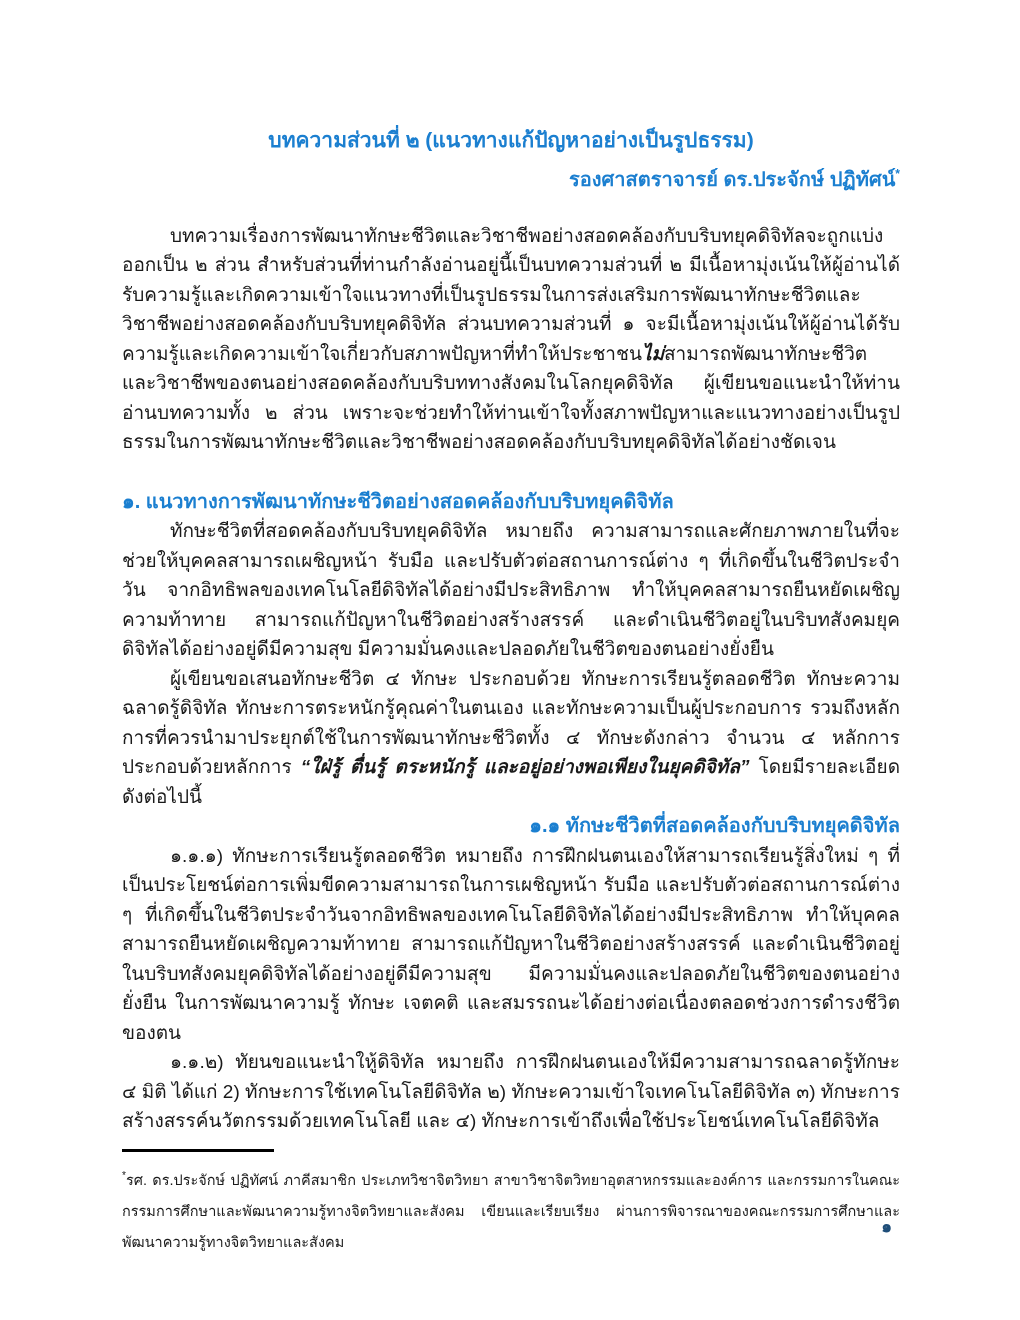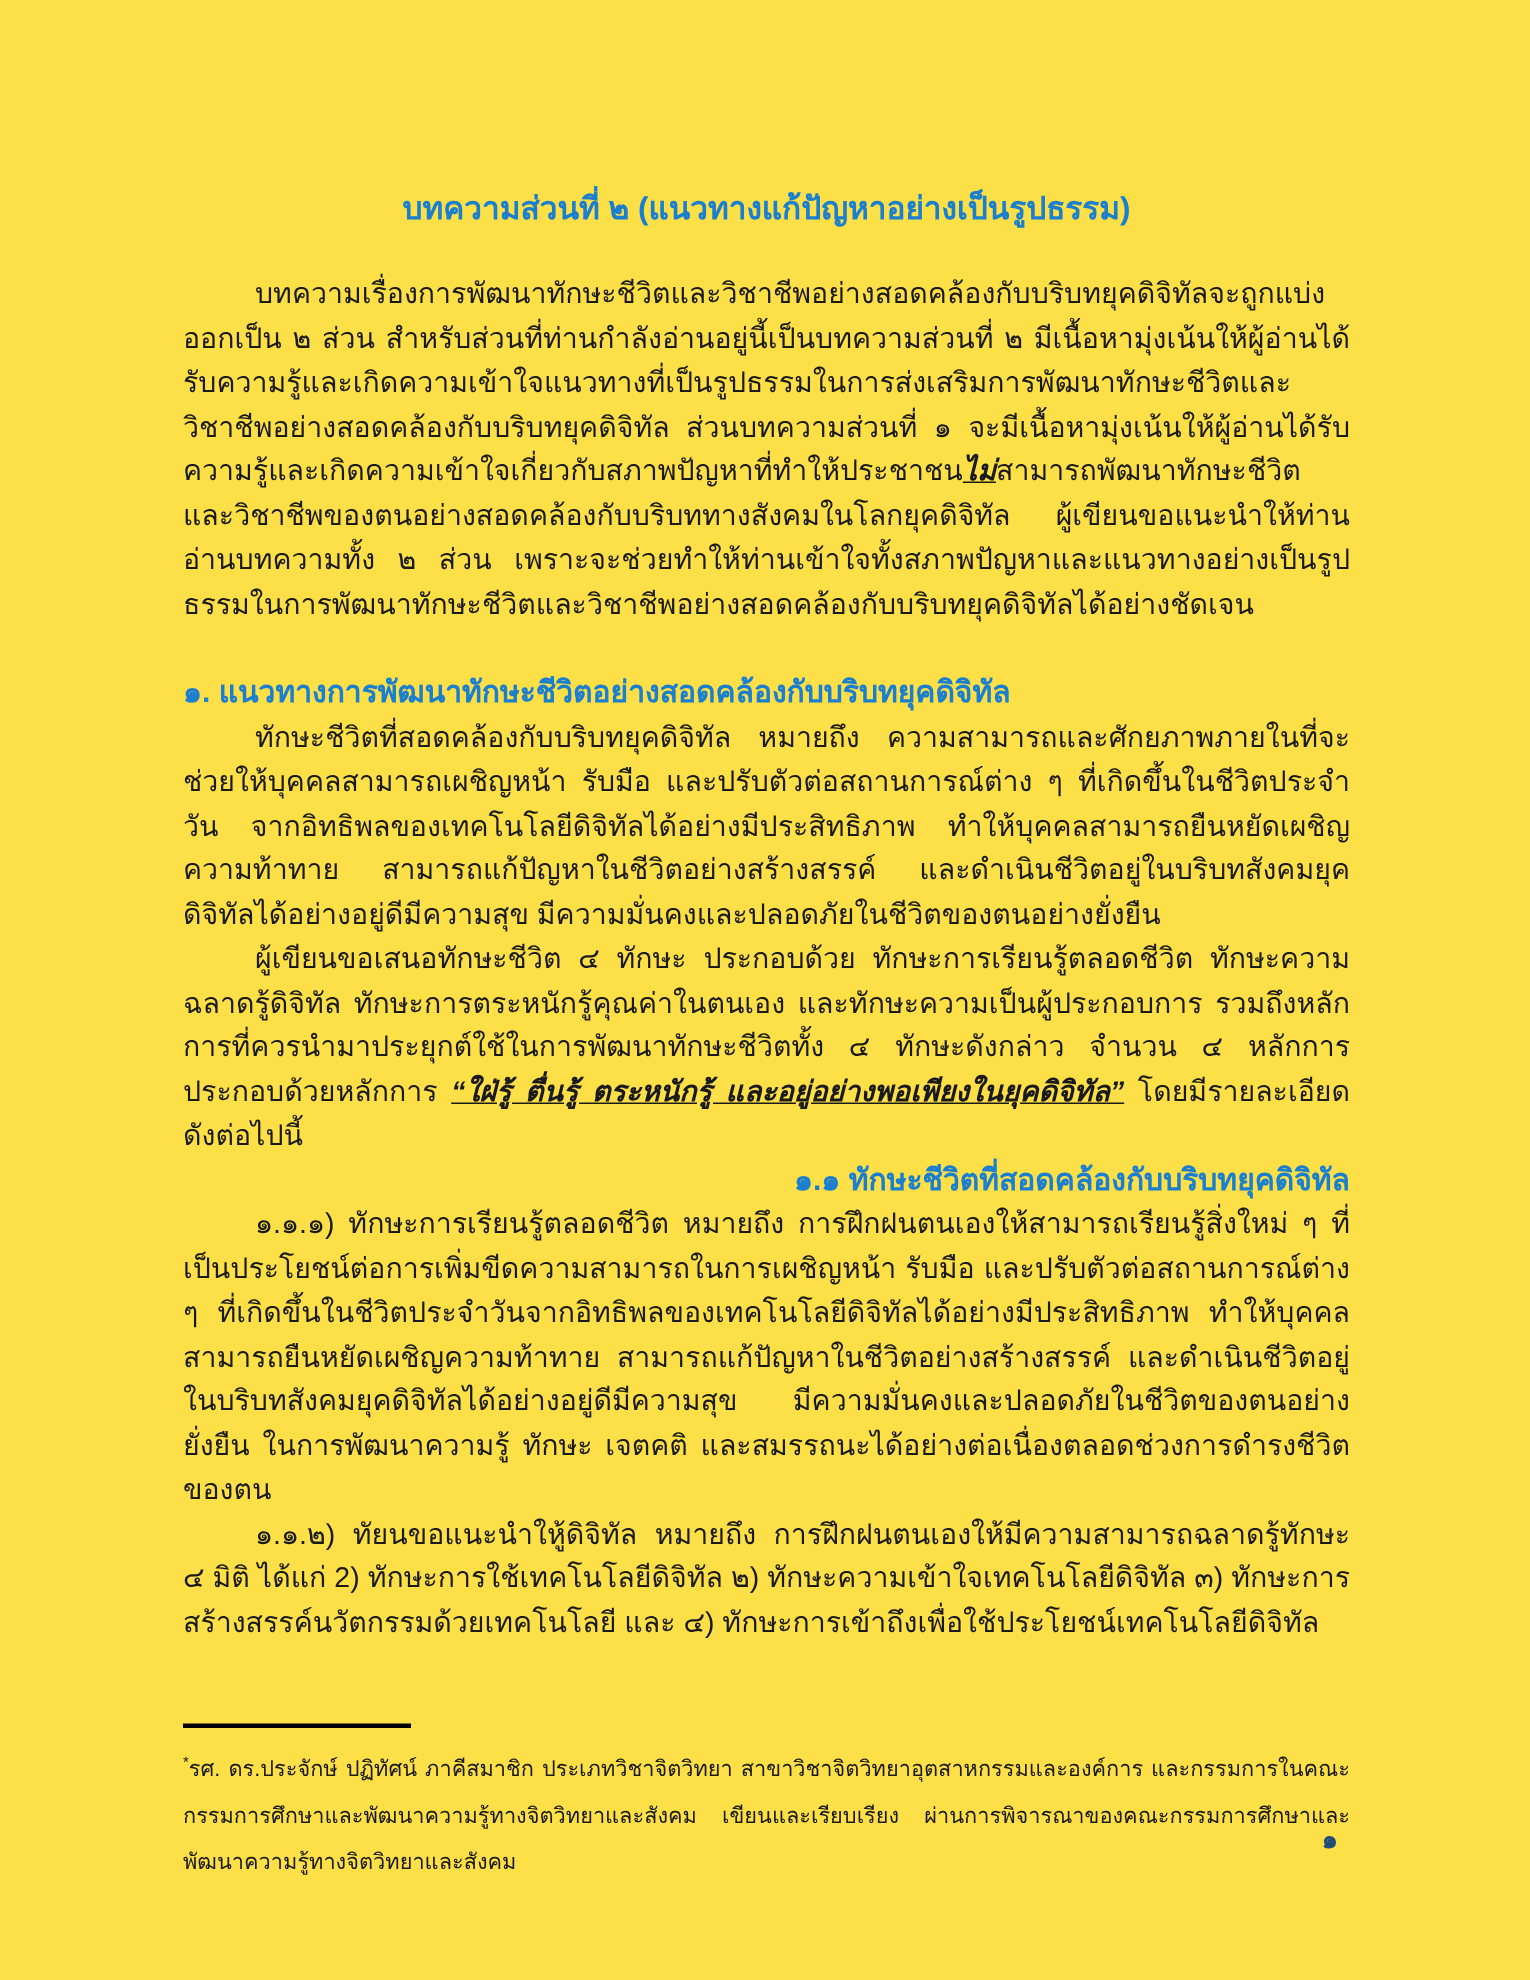--- a/index.html
+++ b/index.html
@@ -1,20 +1,20 @@
 <!DOCTYPE html>
 <html lang="th"><head>
 <meta charset="utf-8">
 <style>
   html,body{margin:0;padding:0;background:#e9e9e9;}
   .page{
     position:relative;
     width:1020px;height:1320px;
     margin:0 auto;
-    background:#fde047;
+    background:#ffffff;
     font-family:"Liberation Sans", sans-serif;
     color:#1a1a1a;
     overflow:hidden;
   }
   .content{
     position:absolute;
     left:122px; top:124px;
     width:778px;
   }
   .doc-title{
@@ -35,21 +35,21 @@
   }
   .author-line sup{font-size:12px;}
   p.body{
     font-size:19px;
     line-height:29.5px;
     text-align:justify;
     text-indent:48px;
     margin:0;
   }
   p.first{margin-top:26px;}
-  .em-bi{font-weight:bold;font-style:italic;text-decoration:underline;}
+  .em-bi{font-weight:bold;font-style:italic;}
   .lead-bold{font-weight:normal;}
   h2.section{
     color:#1b7fd0;
     font-weight:bold;
     font-size:20px;
     line-height:29.5px;
     margin:0;
   }
   h2.gap-top{margin-top:30px;}
   h3.section{
@@ -89,20 +89,21 @@
     font-size:17px;
   }
 </style>
 </head>
 <body>
 
 <div class="page">
   <div class="content">
 
     <p class="doc-title">บทความส่วนที่ ๒ (แนวทางแก้ปัญหาอย่างเป็นรูปธรรม)</p>
+    <p class="author-line"><span>รองศาสตราจารย์ ดร.ประจักษ์  ปฏิทัศน์</span><sup>*</sup></p>
 
     <p class="body first"><span>บทความเรื่องการพัฒนาทักษะชีวิตและวิชาชีพอย่างสอดคล้องกับบริบทยุคดิจิทัลจะถูกแบ่งออกเป็น ๒ ส่วน  สำหรับส่วนที่ท่านกำลังอ่านอยู่นี้เป็นบทความส่วนที่ ๒ มีเนื้อหามุ่งเน้นให้ผู้อ่านได้รับความรู้และเกิดความเข้าใจแนวทางที่เป็นรูปธรรมในการส่งเสริมการพัฒนาทักษะชีวิตและวิชาชีพอย่างสอดคล้องกับบริบทยุคดิจิทัล ส่วนบทความส่วนที่ ๑ จะมีเนื้อหามุ่งเน้นให้ผู้อ่านได้รับความรู้และเกิดความเข้าใจเกี่ยวกับสภาพปัญหาที่ทำให้ประชาชน</span><span class="em-bi">ไม่</span><span>สามารถพัฒนาทักษะชีวิตและวิชาชีพของตนอย่างสอดคล้องกับบริบททางสังคมในโลกยุคดิจิทัล ผู้เขียนขอแนะนำให้ท่านอ่านบทความทั้ง ๒ ส่วน เพราะจะช่วยทำให้ท่านเข้าใจทั้งสภาพปัญหาและแนวทางอย่างเป็นรูปธรรมในการพัฒนาทักษะชีวิตและวิชาชีพอย่างสอดคล้องกับบริบทยุคดิจิทัลได้อย่างชัดเจน</span></p>
 
     <h2 class="section gap-top">๑. แนวทางการพัฒนาทักษะชีวิตอย่างสอดคล้องกับบริบทยุคดิจิทัล</h2>
 
     <p class="body">ทักษะชีวิตที่สอดคล้องกับบริบทยุคดิจิทัล หมายถึง ความสามารถและศักยภาพภายในที่จะช่วยให้บุคคลสามารถเผชิญหน้า รับมือ และปรับตัวต่อสถานการณ์ต่าง ๆ ที่เกิดขึ้นในชีวิตประจำวัน จากอิทธิพลของเทคโนโลยีดิจิทัลได้อย่างมีประสิทธิภาพ ทำให้บุคคลสามารถยืนหยัดเผชิญความท้าทาย สามารถแก้ปัญหาในชีวิตอย่างสร้างสรรค์ และดำเนินชีวิตอยู่ในบริบทสังคมยุคดิจิทัลได้อย่างอยู่ดีมีความสุข มีความมั่นคงและปลอดภัยในชีวิตของตนอย่างยั่งยืน</p>
 
     <p class="body"><span>ผู้เขียนขอเสนอทักษะชีวิต ๔ ทักษะ ประกอบด้วย ทักษะการเรียนรู้ตลอดชีวิต ทักษะความฉลาดรู้ดิจิทัล ทักษะการตระหนักรู้คุณค่าในตนเอง และทักษะความเป็นผู้ประกอบการ  รวมถึงหลักการที่ควรนำมาประยุกต์ใช้ในการพัฒนาทักษะชีวิตทั้ง ๔ ทักษะดังกล่าว จำนวน ๔ หลักการ ประกอบด้วยหลักการ </span><span class="em-bi">“ใฝ่รู้ ตื่นรู้ ตระหนักรู้ และอยู่อย่างพอเพียงในยุคดิจิทัล”</span><span> โดยมีรายละเอียดดังต่อไปนี้</span></p>
 
     <h3 class="section">๑.๑ ทักษะชีวิตที่สอดคล้องกับบริบทยุคดิจิทัล</h3>

